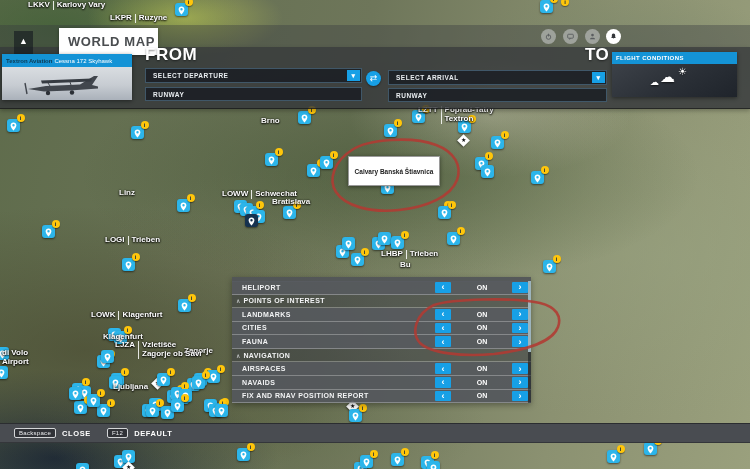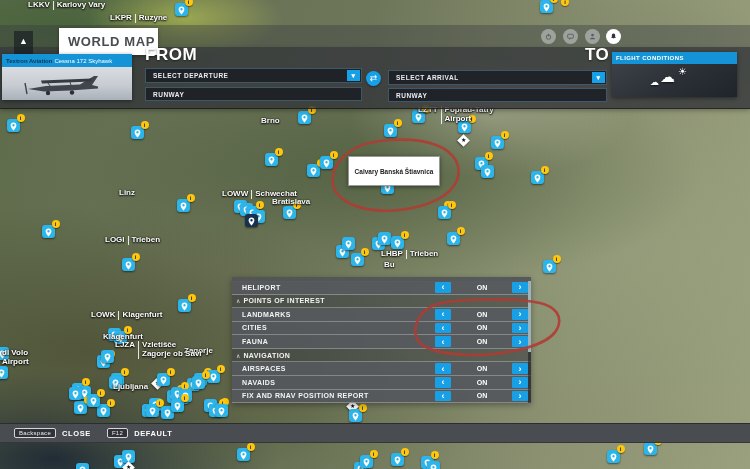--- a/index.html
+++ b/index.html
@@ -585,21 +585,21 @@
         <span class="nm">Trieben</span>
       </div>
       <div class="maplabel" style="left: 381px; top: 250px;">
         <span class="code">LHBP</span>
         <span class="div"></span>
         <span class="nm">Trieben</span>
       </div>
       <div class="maplabel" style="left: 418px; top: 106px;">
         <span class="code">LZTT</span>
         <span class="div"></span>
-        <span style="width:52px;" class="nm wrapname">Poprad-Tatry Airport</span>
+        <span style="width:52px;" class="nm wrapname">Poprad-Tatry Textron</span>
       </div>
       <div class="maplabel" style="left: 91px; top: 311px;">
         <span class="code">LOWK</span>
         <span class="div"></span>
         <span class="nm">Klagenfurt</span>
       </div>
       <div class="maplabel city" style="left: 103px; top: 333px;">
         <span class="nm">Klagenfurt</span>
       </div>
       <div class="maplabel city" style="left: 184px; top: 347px;">
@@ -609,21 +609,21 @@
         <span class="code">LJZA</span>
         <span class="div"></span>
         <span style="width:64px;" class="nm wrapname">Vzletišče Zagorje ob Savi</span>
       </div>
       <div class="maplabel city" style="left: 113px; top: 383px;">
         <span class="nm">Ljubljana</span>
       </div>
       <div class="maplabel" style="left: 2px; top: 349px; align-items: flex-end;">
         <span style="width:30px;" class="nm wrapname">di Volo Airport</span>
       </div>
-      <div class="maplabel city" style="left: 384px; top: 261px; align-items: center;">
+      <div class="maplabel city" style="left: 400px; top: 261px; align-items: center;">
         <span class="nm">Bu</span>
       </div>
     </div>
 
   <div class="abs tooltip z-tip">Calvary Banská Štiavnica</div>
 
   <div class="abs panel z-panel">
     <div class="rows" id="filter-rows">
         <div class="prow item">
           <span class="lbl">HELIPORT</span>

